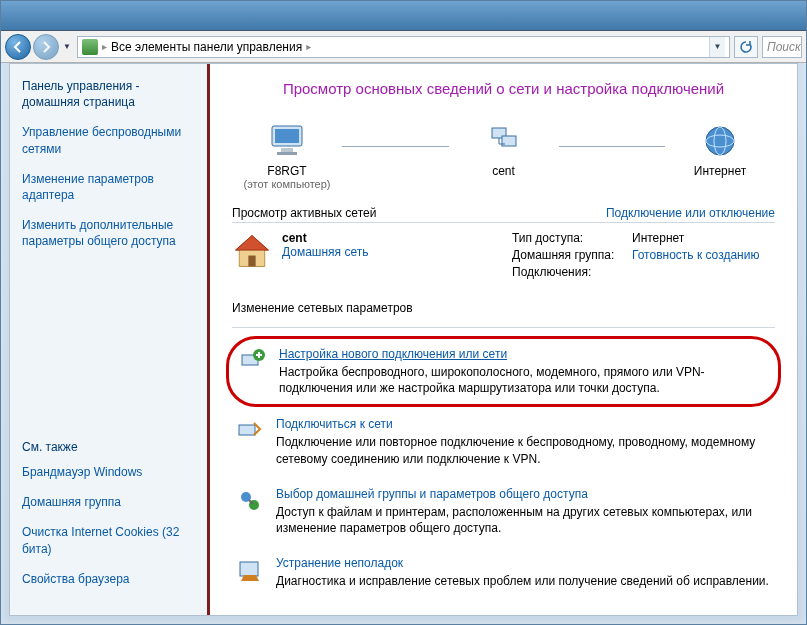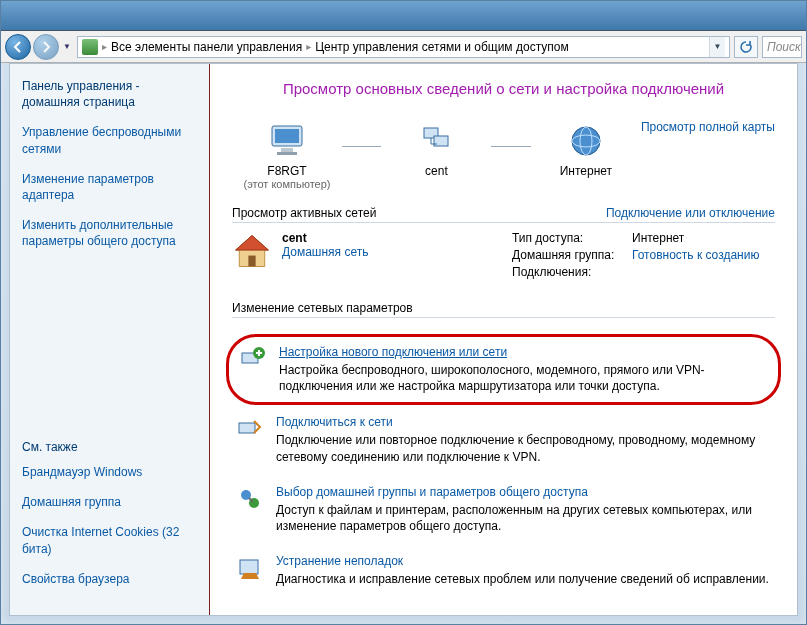--- a/index.html
+++ b/index.html
@@ -90,21 +90,21 @@
   .content {
     position: absolute;
     top: 62px; left: 8px; right: 8px; bottom: 8px;
     background: #fff;
     border: 1px solid #b0c0cf;
     display: flex;
   }
   .sidebar {
     width: 200px;
     background: #f0f5f9;
-    border-right: 1px solid #7f1d1d;
+    border-right: 3px solid #7f1d1d;
     padding: 14px 12px;
     display:flex; flex-direction:column;
   }
   .sidebar a {
     color: #0a5aa6;
     text-decoration: none;
     display:block;
     margin-bottom: 14px;
     line-height: 1.35;
   }
@@ -177,22 +177,22 @@
   .sig-bars {
     display:inline-flex; gap:1px; align-items:flex-end; margin-right:4px;
   }
   .sig-bars span{ width:3px; background:#3a9b3a;}
   .sig-bars span:nth-child(1){height:4px;}
   .sig-bars span:nth-child(2){height:6px;}
   .sig-bars span:nth-child(3){height:8px;}
   .sig-bars span:nth-child(4){height:10px;}
   .sig-bars span:nth-child(5){height:12px;}
   .settings-title {
-    color:#000; margin:22px 0 16px 0;
-    border-bottom:1px solid #cfd8e0; padding-bottom:2px;
+    color:#000; margin:22px 0 8px 0;
+    border-bottom:1px solid #cfd8e0; padding-bottom:12px;
   }
   .task {
     display:flex; gap:12px; padding:10px 4px;
     align-items:flex-start;
   }
   .task .ticon { width:28px; height:28px; flex-shrink:0;}
   .task .tbody { flex:1; }
   .task .tlink { color:#0a5aa6; cursor:pointer; text-decoration:underline;}
   .task .tlink.nound { text-decoration:none;text-align:center;}
   .task .tdesc { color:#000; margin-top:3px; line-height:1.35;}
@@ -227,21 +227,20 @@
             <path d="M4 1 L9 6 L4 11" stroke="#fff" stroke-width="2" fill="none"></path>
           </svg>
       </div>
       <div class="nav-drop">▼</div>
     </div>
     <div class="addrbar">
       <span class="crumb-icon"></span>
       <span class="crumb-sep">▸</span>
       <span class="crumb">Все элементы панели управления</span>
       <span class="crumb-sep">▸</span>
-      <span class="crumb">Центр управления сетями и общим доступом</span>
       <span class="addr-drop-btn">▼</span>
     </div>
     <div class="refresh-btn">
       <svg width="14" height="14" viewBox="0 0 14 14">
           <path d="M7 2a5 5 0 1 0 4.5 2.8" stroke="#2a6fab" stroke-width="1.6" fill="none"></path>
           <path d="M11 1v4h-4" stroke="#2a6fab" stroke-width="1.6" fill="none"></path>
         </svg>
     </div>
     <div class="search">Поиск</div>
   </div>
@@ -297,21 +296,20 @@
             <div class="icon-box">
               <svg width="36" height="36" viewBox="0 0 36 36">
                   <circle cx="18" cy="18" r="14" fill="#4b8fcf" stroke="#1f5a90"></circle>
                   <ellipse cx="18" cy="18" rx="14" ry="6" fill="none" stroke="#bfe1ff"></ellipse>
                   <ellipse cx="18" cy="18" rx="6" ry="14" fill="none" stroke="#bfe1ff"></ellipse>
                 </svg>
             </div>
             <div class="lbl">Интернет</div>
           </div>
         </div>
-        <div class="full-map">Просмотр полной карты</div>
       </div>
 
       <div class="section-line">
         <span>Просмотр активных сетей</span>
         <a href="#">Подключение или отключение</a>
       </div>
 
       <div class="active-net">
         <svg class="house-icon" width="44" height="42" viewBox="0 0 44 42">
           <path d="M22 4 L40 20 H36 V38 H8 V20 H4 Z" fill="#f0d090" stroke="#b58a3a"></path>

